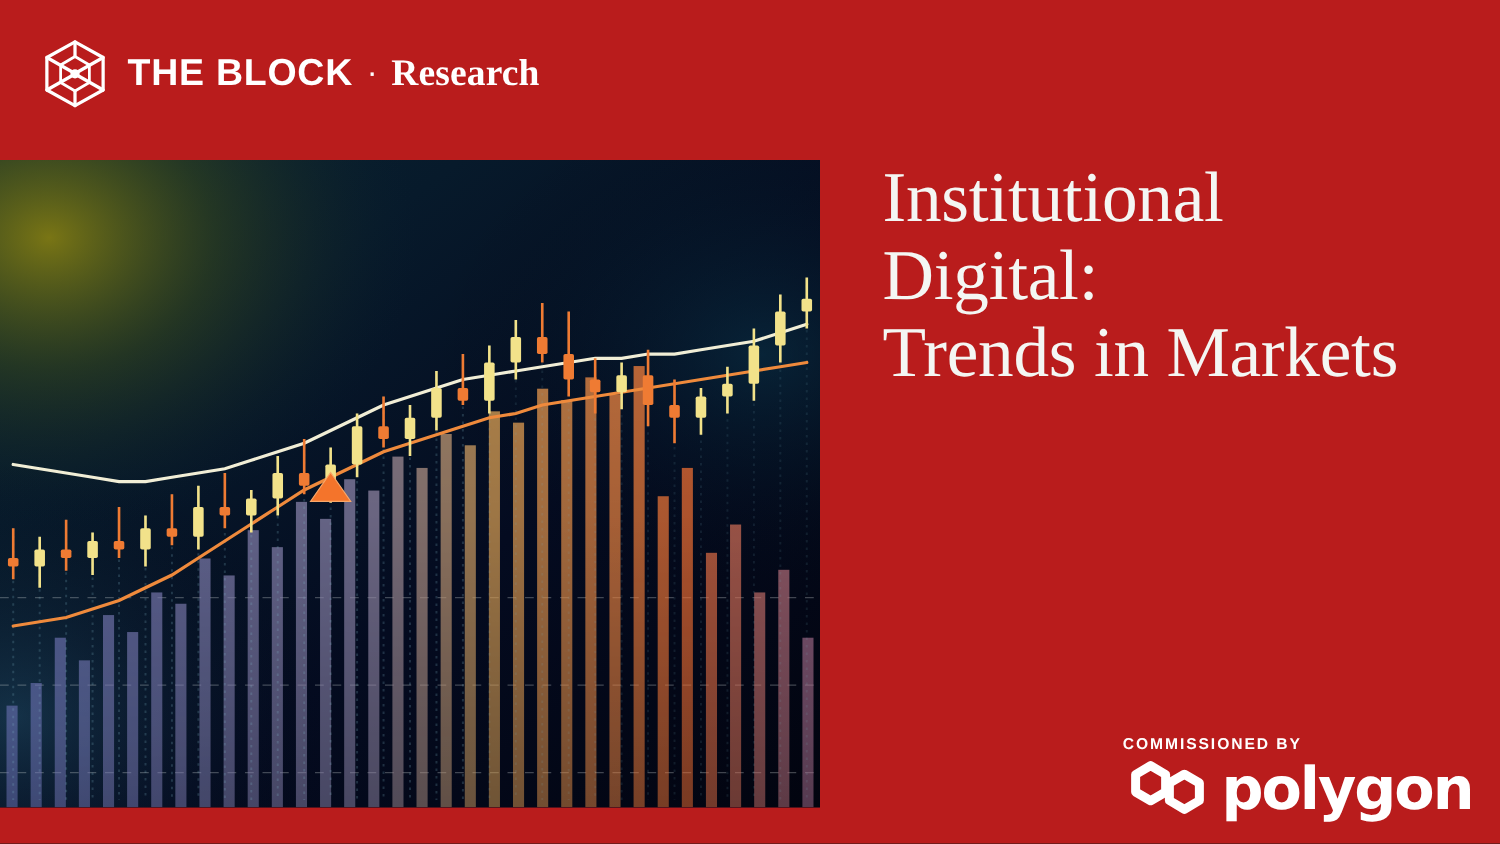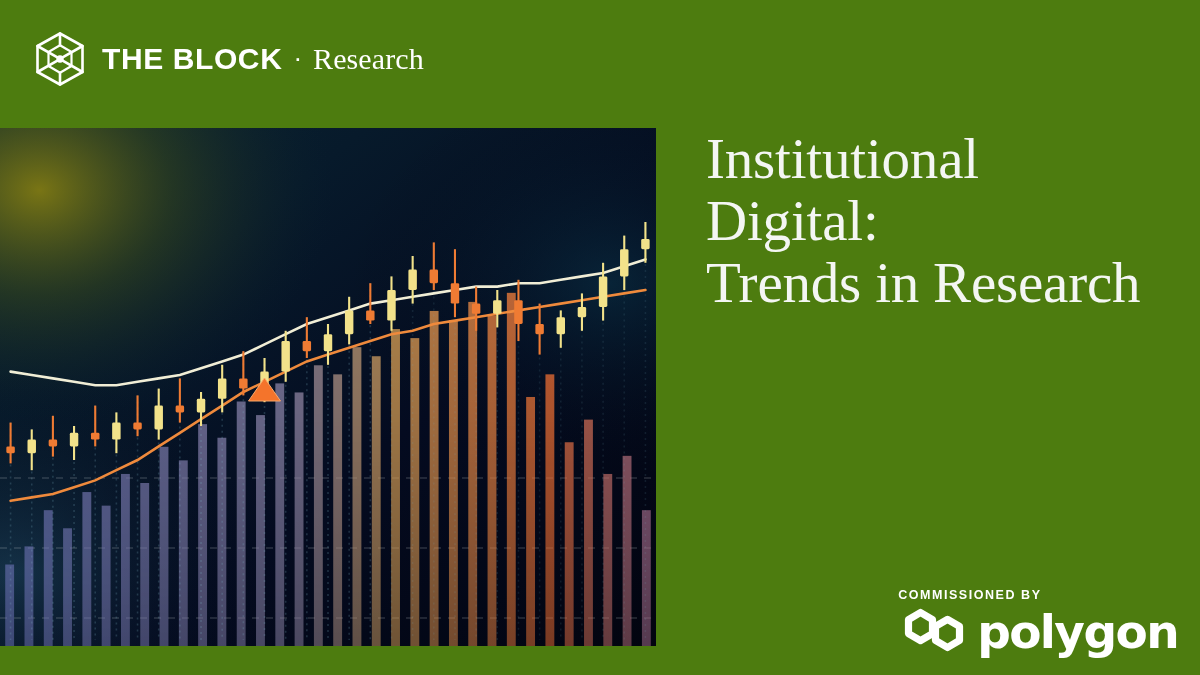--- a/index.html
+++ b/index.html
@@ -10,21 +10,21 @@
   }
   body {
     font-family: "Liberation Sans", sans-serif;
     -webkit-font-smoothing: antialiased;
   }
 
   .slide {
     position: relative;
     width: 1200px;
     height: 675px;
-    background: #4d7c0f;
+    background: #b91c1c;
     overflow: hidden;
   }
 
   
   .brand {
     position: absolute;
     left: 34px;
     top: 30px;
     display: flex;
     align-items: center;
@@ -51,21 +51,21 @@
   }
   .brand-dot {
     font-size: 26px;
     color: #ffffff;
     margin: 0 11px;
     position: relative;
     top: -2px;
   }
   .brand-research {
     font-family: "Liberation Serif", serif;
-    font-weight: 400;
+    font-weight: 700;
     font-size: 30px;
     color: #ffffff;
     letter-spacing: 0.1px;
   }
 
   
   .chart-panel {
     position: absolute;
     left: 0;
     top: 128px;
@@ -418,21 +418,21 @@
         </g>
 
       <polygon id="signal-marker" fill="#f4742b" stroke="#f9a86a" stroke-width="1" points="264.5,250.0 248.5,273.0 280.5,273.0"></polygon>
     </svg>
   </div>
 
   <div class="title-block">
     <h1 class="deck-title">
       <span>Institutional</span><br>
       <span>Digital:</span><br>
-      <span>Trends in Research</span><br>
+      <span>Trends in Markets</span><br>
     </h1>
   </div>
 
   <div class="footer">
     <span class="commissioned-label">COMMISSIONED BY</span>
     <div class="polygon-lockup">
       <svg class="polygon-mark" viewBox="0 0 72 56">
         <g fill="none" stroke="#ffffff" stroke-width="7.2" stroke-linejoin="round">
           <path d="M22.5 10.5 L34.5 17.6 L34.5 31.6 L22.5 38.6 L10.5 31.6 L10.5 17.6 Z"></path>
           <path d="M49.5 17.4 L61.5 24.4 L61.5 38.4 L49.5 45.5 L37.5 38.4 L37.5 24.4 Z"></path>

